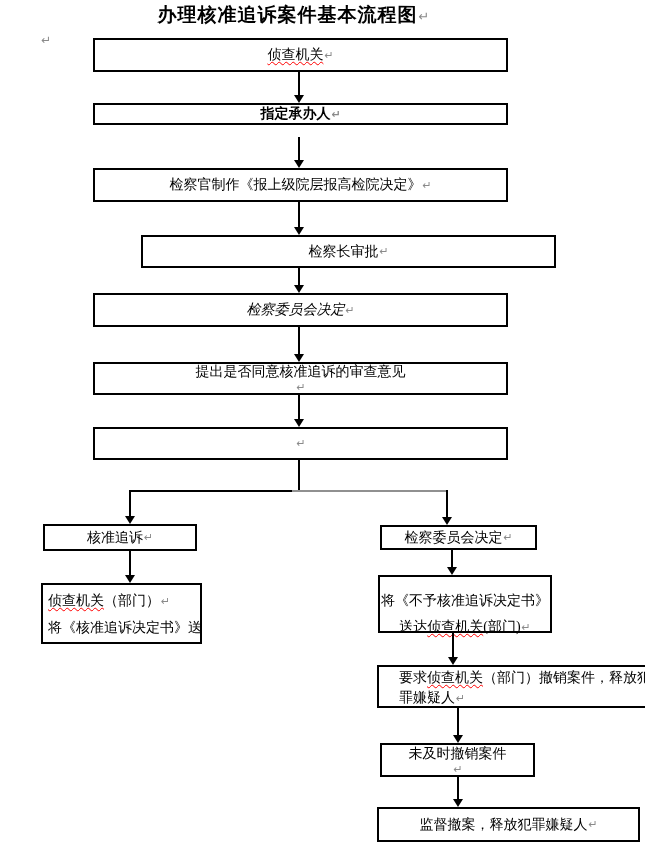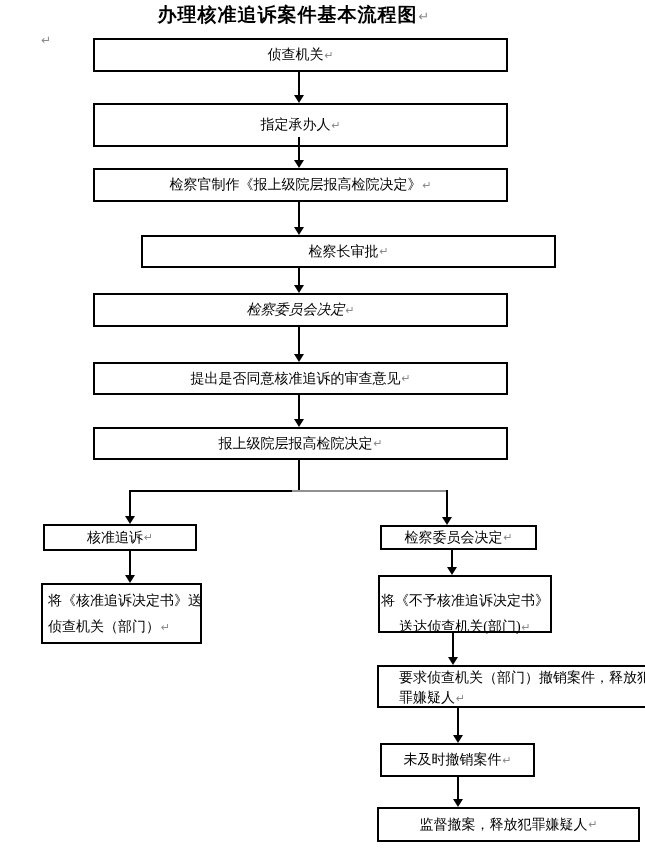--- a/index.html
+++ b/index.html
@@ -29,20 +29,21 @@
   .box.center1{
     display:flex;align-items:center;justify-content:center;
     white-space:nowrap;
   }
   .box.multiline{line-height:26px;}
   .box.multiline .bline{white-space:nowrap;}
   .box.txtleft{padding:3px 2px 0 5px;text-align:left;}
   .box.txtcenter{text-align:center;}
   .box.tight{line-height:20px;padding:1px 0 0 5px;}
   .misspell{
+    text-decoration:underline;
     text-decoration-style:wavy;
     text-decoration-color:#ff0000;
     text-decoration-thickness:1px;
     text-underline-offset:2px;
     text-decoration-skip-ink:none;
   }
   .pmark{
     color:#8a8a8a;
     font-family:"DejaVu Sans",sans-serif;
     font-size:11px;
@@ -73,47 +74,46 @@
     <span>办理核准追诉案件基本流程图</span><span class="pmark">↵</span>
   </div>
 
   <span class="pmark page-pmark">↵</span>
 
   <div class="box center1" style="left:93px;top:38px;width:415px;height:34px;">
     <span class="misspell">侦查机关</span>
       <span class="pmark">↵</span>
   </div>
 
-  <div class="box center1" style="left:93px;top:103px;width:415px;height:44px;">
+  <div class="box center1" style="left:93px;top:103px;width:415px;height:22px;font-weight:bold;">
     <span>指定承办人</span>
       <span class="pmark">↵</span>
   </div>
 
   <div class="box center1" style="left:93px;top:168px;width:415px;height:34px;">
     <span>检察官制作《报上级院层报高检院决定》</span>
       <span class="pmark">↵</span>
   </div>
 
   <div class="box center1" style="left:93px;top:235px;width:415px;height:33px;margin-left:48px;">
     <span>检察长审批</span>
       <span class="pmark">↵</span>
   </div>
 
   <div class="box center1" style="left:93px;top:293px;width:415px;height:34px;font-style:italic;">
     <span>检察委员会决定</span>
       <span class="pmark">↵</span>
   </div>
 
-  <div class="box center1" style="left:93px;top:362px;width:415px;height:33px;">
+  <div class="box center1" style="left:93px;top:362px;width:415px;height:33px;flex-direction:column;">
     <span>提出是否同意核准追诉的审查意见</span>
       <span class="pmark">↵</span>
   </div>
 
   <div class="box center1" style="left:93px;top:427px;width:415px;height:33px;">
-    <span>报上级院层报高检院决定</span>
       <span class="pmark">↵</span>
   </div>
 
   <div class="varrow" style="left:294px;top:72px;height:31px;"></div>
   <div class="varrow" style="left:294px;top:137px;height:31px;"></div>
   <div class="varrow" style="left:294px;top:202px;height:33px;"></div>
   <div class="varrow" style="left:294px;top:268px;height:25px;"></div>
   <div class="varrow" style="left:294px;top:327px;height:35px;"></div>
   <div class="varrow" style="left:294px;top:395px;height:32px;"></div>
 
@@ -124,22 +124,22 @@
   <div class="varrow" style="left:442px;top:490px;height:35px;"></div>
 
   <div class="box center1" style="left:43px;top:524px;width:154px;height:27px;">
     <span>核准追诉</span>
       <span class="pmark">↵</span>
   </div>
 
   <div class="varrow" style="left:125px;top:551px;height:32px;"></div>
 
   <div class="box multiline txtleft" style="left:41px;top:583px;width:161px;height:61px;">
+    <div class="bline"><span class="misspell">侦查机关</span><span>（部门）</span><span class="pmark">↵</span></div>
     <div class="bline"><span>将《核准追诉决定书》送</span></div>
-    <div class="bline"><span class="misspell">侦查机关</span><span>（部门）</span><span class="pmark">↵</span></div>
   </div>
 
   <div class="box center1" style="left:380px;top:525px;width:157px;height:25px;">
     <span>检察委员会决定</span>
       <span class="pmark">↵</span>
   </div>
 
   <div class="varrow" style="left:447px;top:550px;height:25px;"></div>
 
   <div class="box multiline txtcenter" style="left:378px;top:575px;width:174px;height:58px;padding-top:11px;">
@@ -149,21 +149,21 @@
 
   <div class="varrow" style="left:448px;top:633px;height:32px;"></div>
 
   <div class="box tight" style="left:377px;top:665px;width:290px;height:43px;padding-left:20px;">
     <div class="bline"><span>要求</span><span class="misspell">侦查机关</span><span>（部门）撤销案件，释放犯</span></div>
     <div class="bline"><span>罪嫌疑人</span><span class="pmark">↵</span></div>
   </div>
 
   <div class="varrow" style="left:453px;top:708px;height:35px;"></div>
 
-  <div class="box center1" style="left:380px;top:743px;width:155px;height:34px;">
+  <div class="box center1" style="left:380px;top:743px;width:155px;height:34px;flex-direction:column;">
     <span>未及时撤销案件</span>
       <span class="pmark">↵</span>
   </div>
 
   <div class="varrow" style="left:453px;top:777px;height:30px;"></div>
 
   <div class="box center1" style="left:377px;top:807px;width:263px;height:35px;">
     <span>监督撤案，释放犯罪嫌疑人</span>
       <span class="pmark">↵</span>
   </div>

